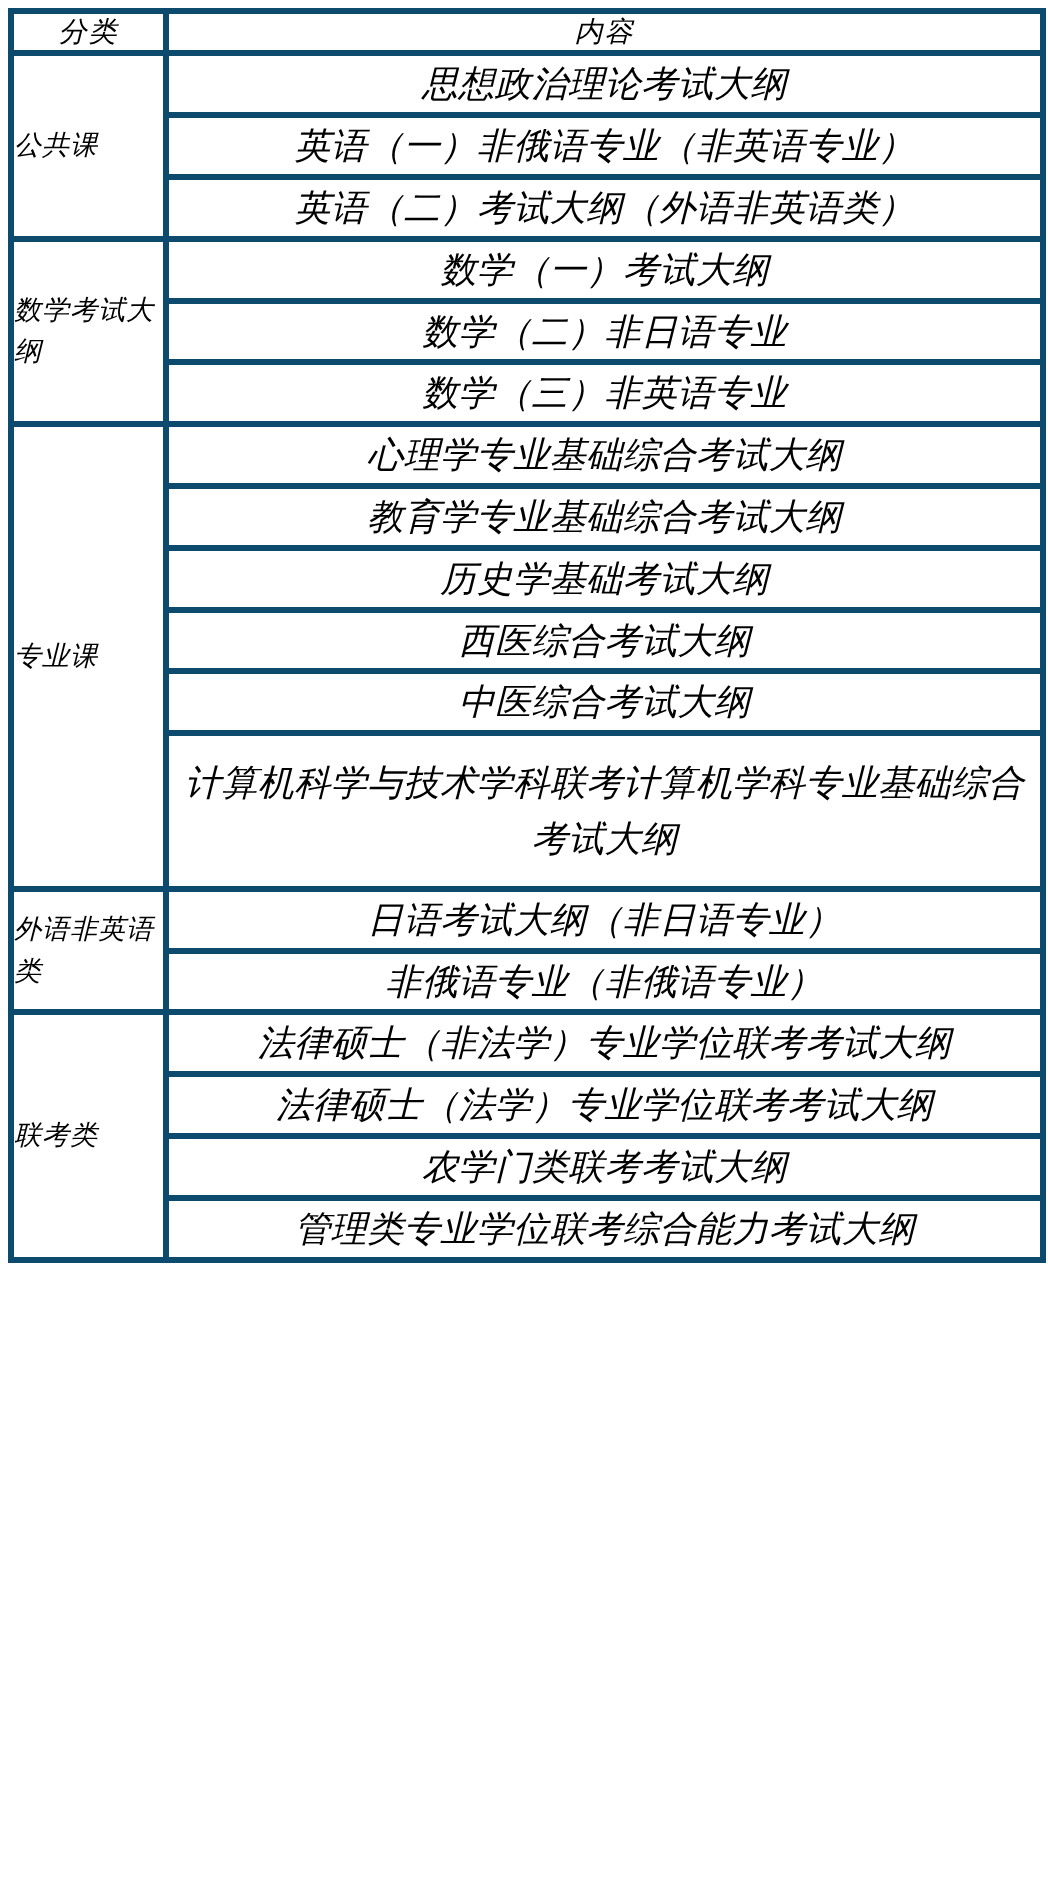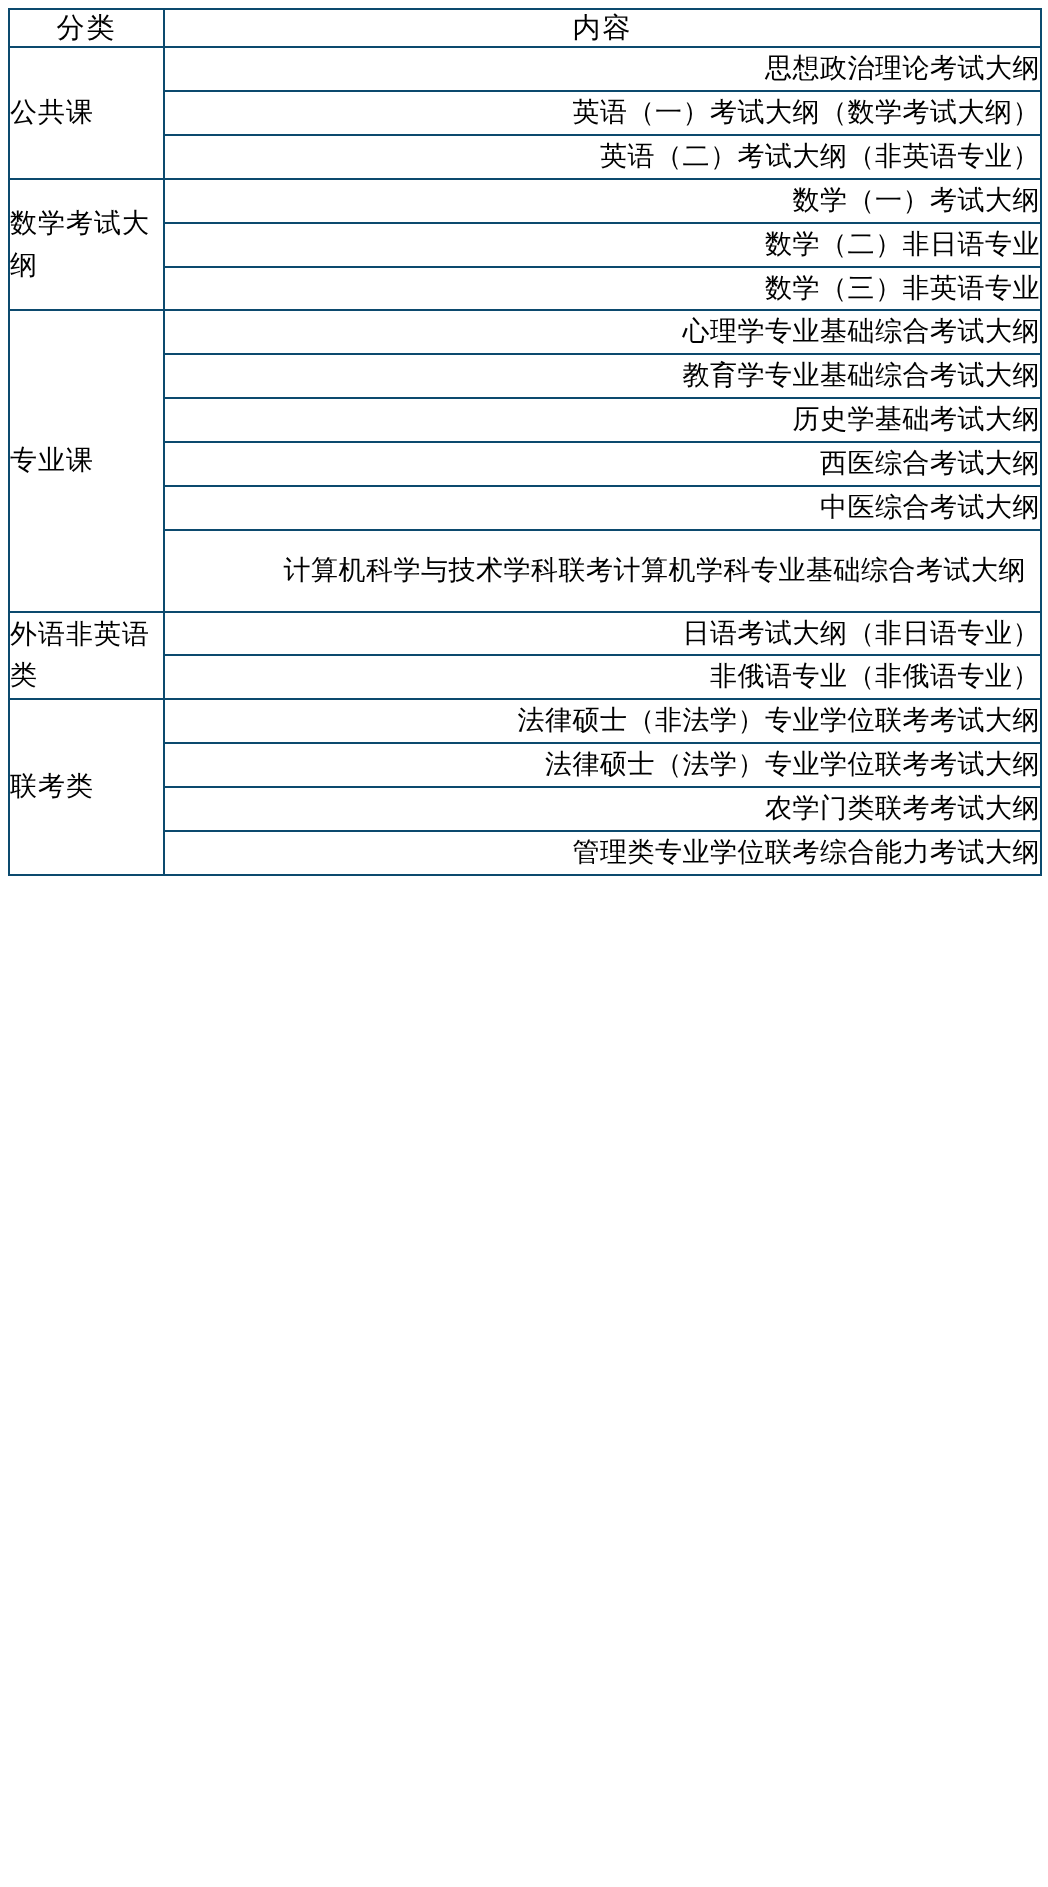--- a/index.html
+++ b/index.html
@@ -22,43 +22,44 @@
     border-collapse: collapse;
     table-layout: fixed;
     width: 1032px;
     margin: 0 auto;
   }
   table.outline-table col.col-category { width: 155px; }
   table.outline-table col.col-content { width: 877px; }
 
   table.outline-table th,
   table.outline-table td {
-    border: 2px solid #0c4a6e;
+    border: 6px solid #0c4a6e;
     padding: 0;
     vertical-align: middle;
     font-weight: normal;
+    font-style: italic;
   }
   .hdr-cell {
     text-align: center;
     font-size: 28px;
     font-weight: bold;
     line-height: 1.3;
     padding: 22px 6px;
     letter-spacing: 2px;
   }
   .cat-cell {
     text-align: left;
     font-size: 27px;
     line-height: 1.55;
     padding: 10px 8px;
     letter-spacing: 1px;
   }
   .content-cell {
-    text-align: right;
-    font-size: 27px;
+    text-align: center;
+    font-size: 36px;
     line-height: 1.55;
     padding: 19px 14px;
     letter-spacing: 0.5px;
   }
   .content-cell.tall {
     padding: 19px 14px;
   }
 </style>
 </head>
 <body>
@@ -75,24 +76,24 @@
         <th class="hdr-cell">内容</th>
       </tr>
     </thead>
     <tbody>
 
       <tr>
         <td class="cat-cell" rowspan="3">公共课</td>
         <td class="content-cell">思想政治理论考试大纲</td>
       </tr>
       <tr>
-        <td class="content-cell">英语（一）考试大纲（数学考试大纲）</td>
+        <td class="content-cell">英语（一）非俄语专业（非英语专业）</td>
       </tr>
       <tr>
-        <td class="content-cell">英语（二）考试大纲（非英语专业）</td>
+        <td class="content-cell">英语（二）考试大纲（外语非英语类）</td>
       </tr>
 
       <tr>
         <td class="cat-cell" rowspan="3">数学考试大纲</td>
         <td class="content-cell">数学（一）考试大纲</td>
       </tr>
       <tr>
         <td class="content-cell">数学（二）非日语专业</td>
       </tr>
       <tr>

